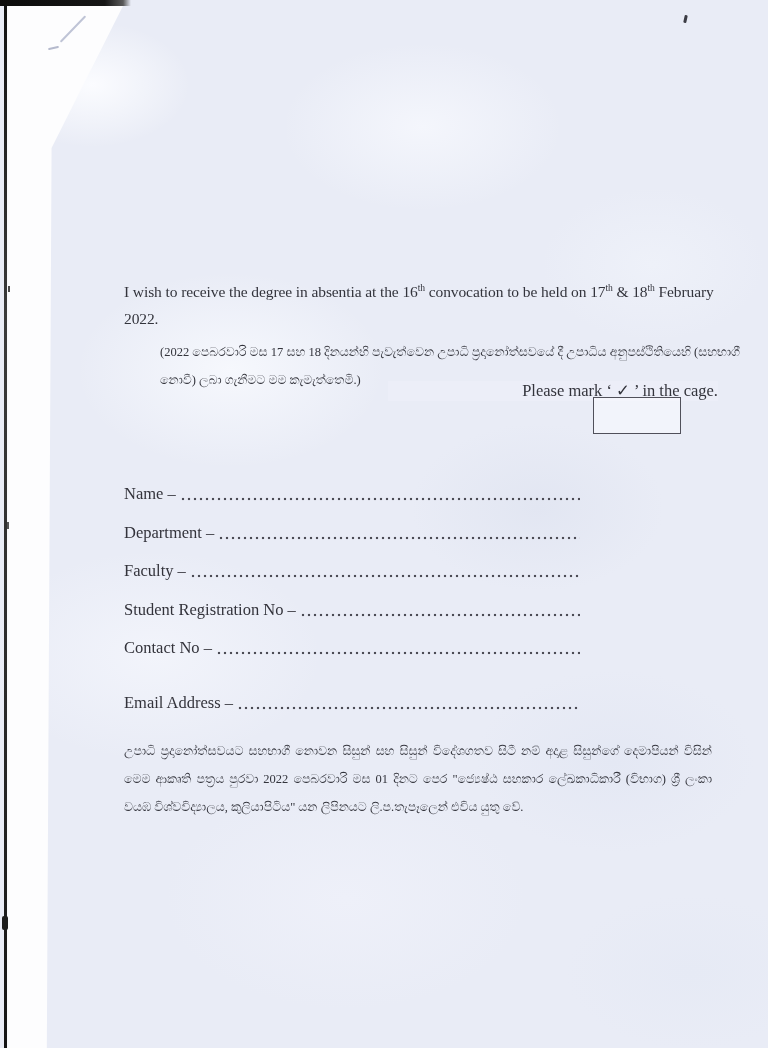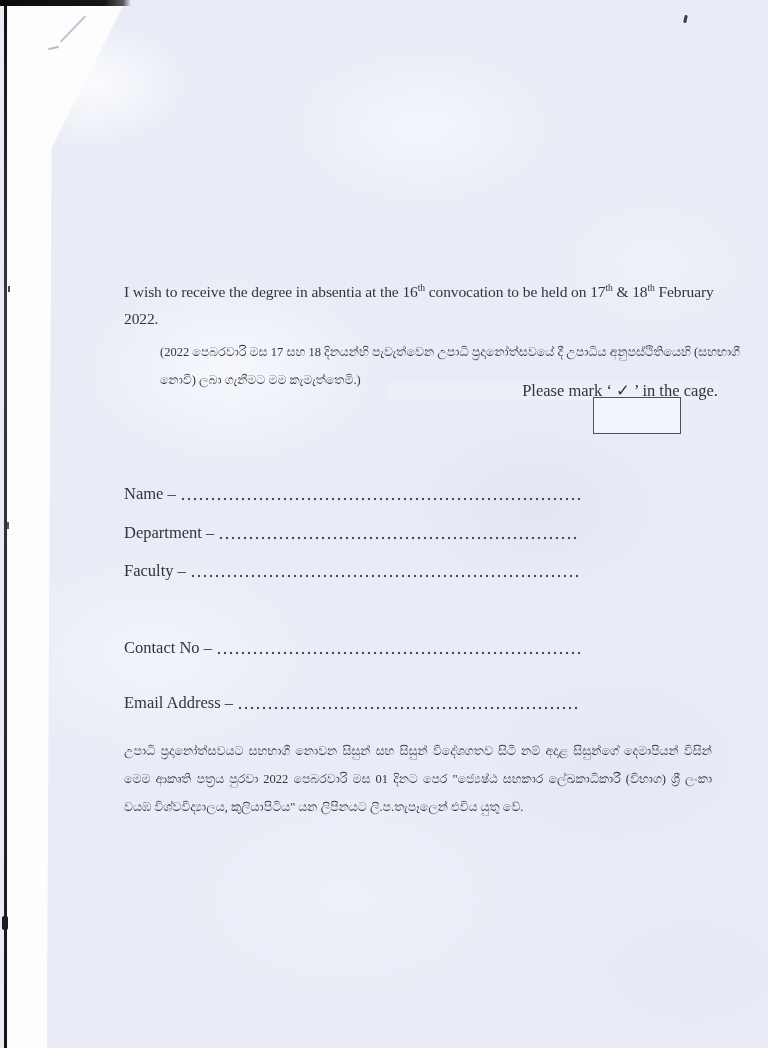--- a/index.html
+++ b/index.html
@@ -88,20 +88,24 @@
     <span class="dots"></span>
   </div>
   <div class="frow" style="top:477px">
     <span class="flabel">Name –</span>
     <span class="dots"></span>
   </div>
   <div class="frow" style="top:554px">
     <span class="flabel">Faculty –</span>
     <span class="dots"></span>
   </div>
+  <div class="frow" style="top:593px">
+    <span class="flabel">Student Registration No –</span>
+    <span class="dots"></span>
+  </div>
   <div class="frow" style="top:631px">
     <span class="flabel">Contact No –</span>
     <span class="dots"></span>
   </div>
   <div class="frow" style="top:686px">
     <span class="flabel">Email Address –</span>
     <span class="dots"></span>
   </div>
 
   <p class="sinhala footer-para"><span>උපාධි ප්‍රදානෝත්සවයට සහභාගී නොවන සිසුන් සහ සිසුන් විදේශගතව සිටී නම් අදාළ සිසුන්ගේ දෙමාපියන් විසින් මෙම ආකෘති පත්‍රය පුරවා </span><span class="u">2022 පෙබරවාරි මස 01</span><span> දිනට පෙර "ජ්‍යෙෂ්ඨ සහකාර ලේඛකාධිකාරී (විභාග) ශ්‍රී ලංකා වයඹ විශ්වවිද්‍යාලය, කුලියාපිටිය" යන ලිපිනයට ලි.ප.තැපෑලෙන් එවිය යුතු වේ.</span></p>

